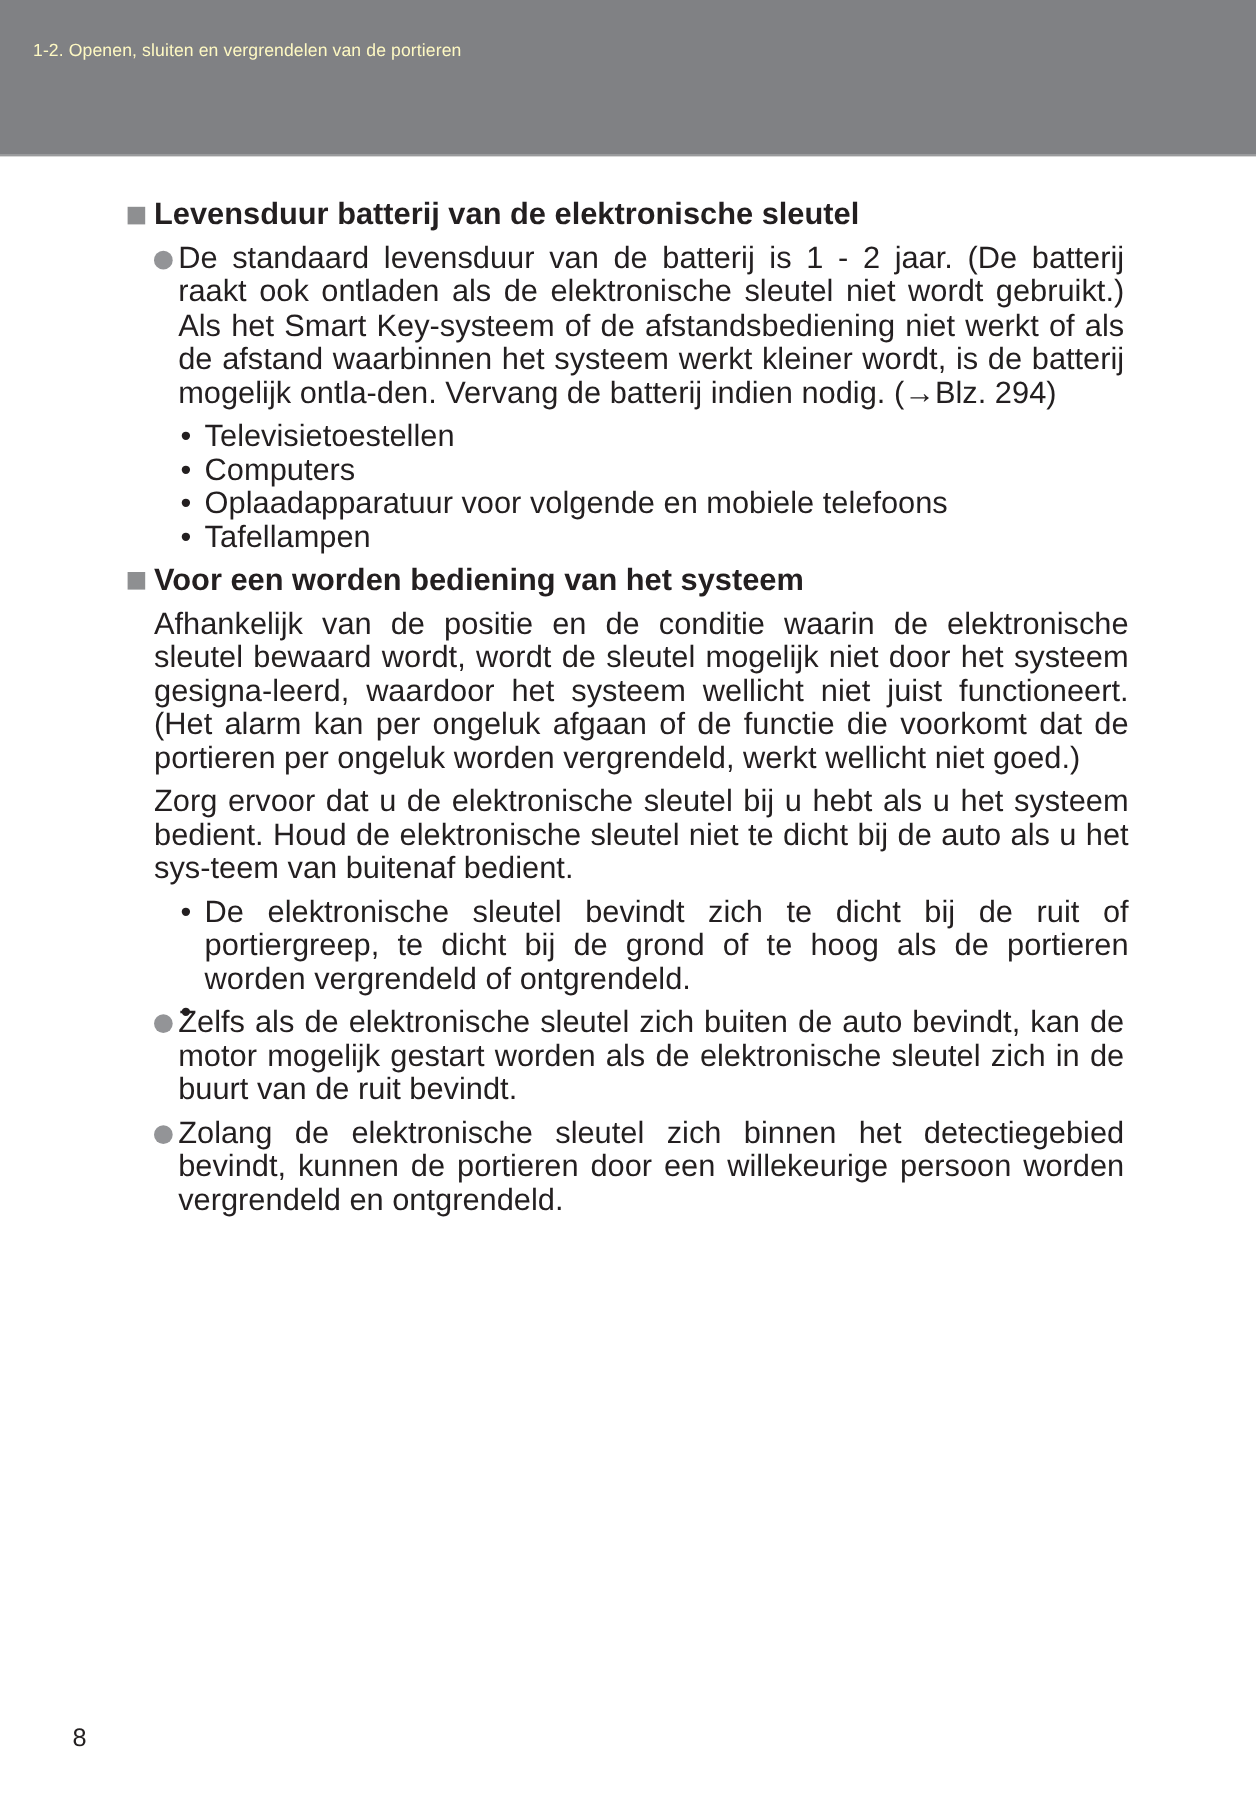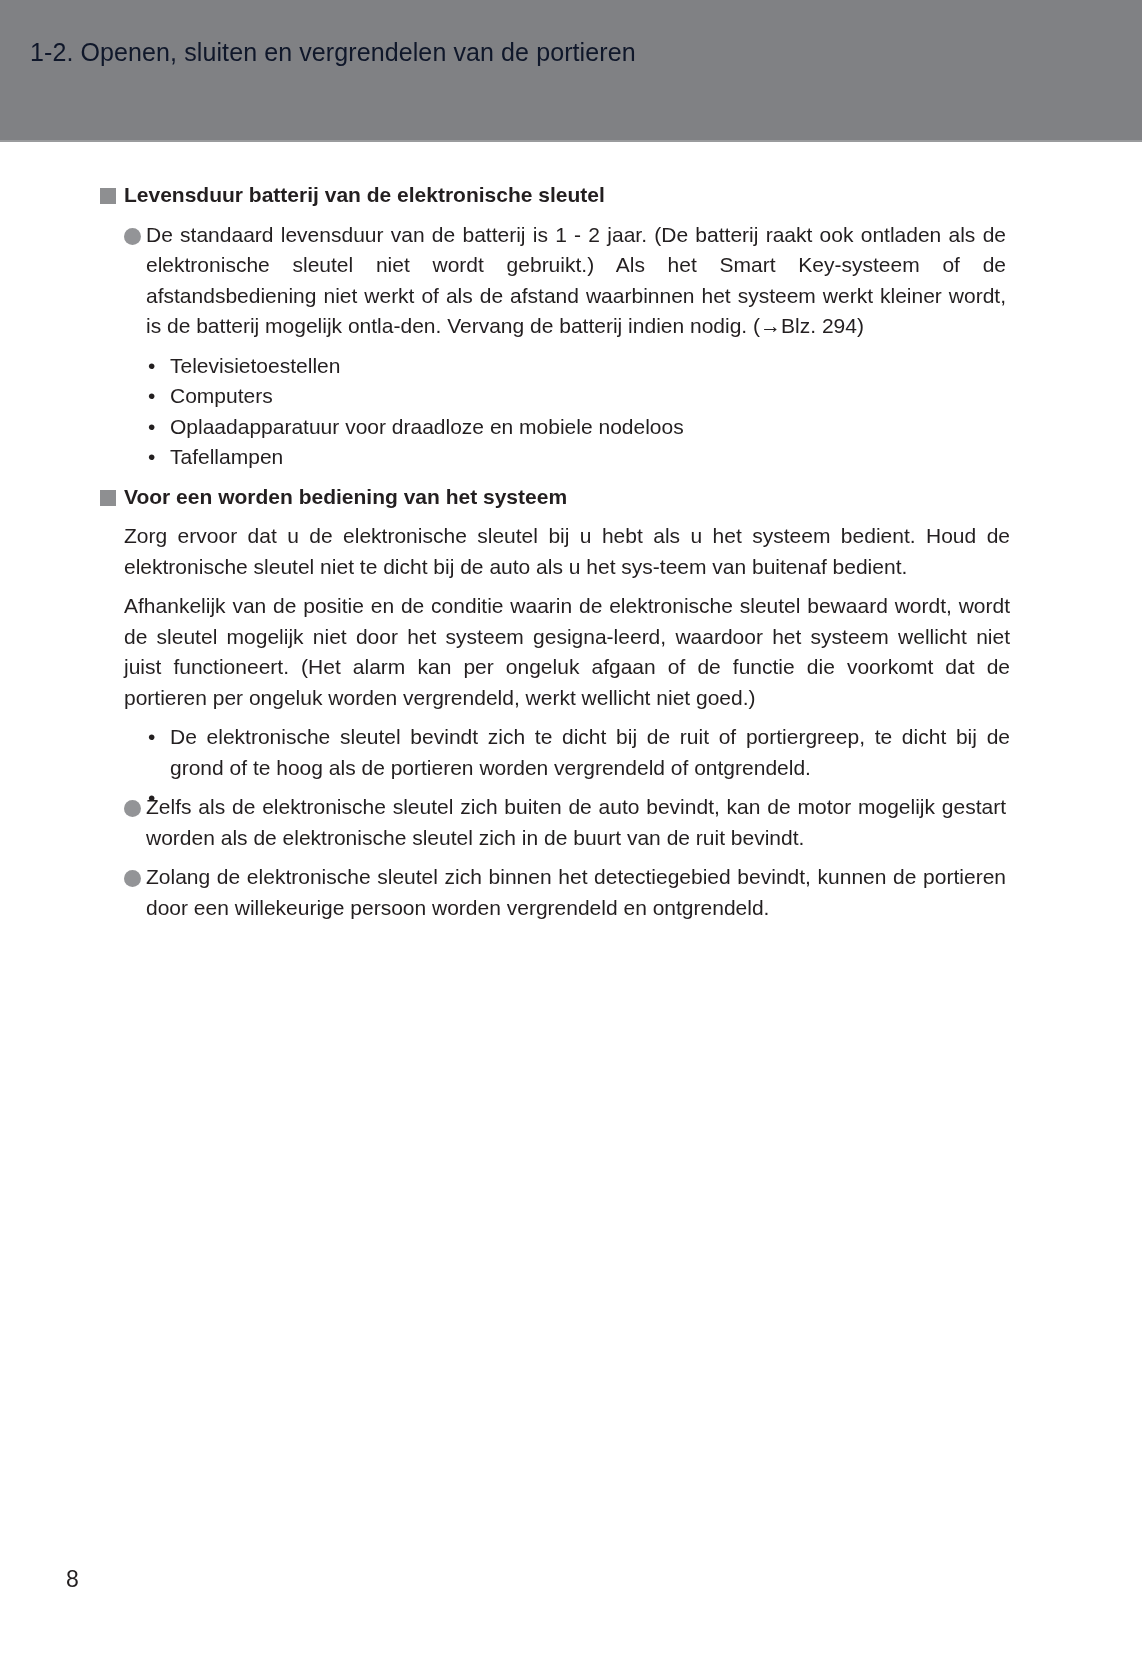--- a/index.html
+++ b/index.html
@@ -5,26 +5,26 @@
   html, body { margin: 0; padding: 0; }
   body {
     width: 1142px; height: 1654px; background: #ffffff; position: relative;
     font-family: "Liberation Sans", sans-serif; color: #231f20; overflow: hidden;
   }
   .header {
     position: absolute; left: 0; top: 0; width: 1142px; height: 140px;
     background: #808184; border-bottom: 2px solid #9a9b9d;
   }
   .header-title {
-    position: absolute; left: 30px; top: 38px; color: #0f172a;
-    font-size: 25px; letter-spacing: 0.1px;
+    position: absolute; left: 30px; top: 38px; color: #fef9c3;
+    font-size: 16px; letter-spacing: 0.1px;
   }
   .content {
-    position: absolute; left: 100px; top: 180px; width: 910px;
-    font-size: 21px; line-height: 30.5px;
+    position: absolute; left: 116px; top: 180px; width: 910px;
+    font-size: 28px; line-height: 30.5px;
   }
   .section-heading {
     font-weight: bold; position: relative; padding-left: 24px; margin: 0 0 9px 0;
   }
   .sq {
     position: absolute; left: 0; top: 8px; width: 16px; height: 16px; background: #8e8f91;
   }
   .circ-item { position: relative; padding-left: 46px; margin: 0 4px 9px 0; text-align: justify; text-align-last: left; }
   .circ {
     position: absolute; left: 24px; top: 8px; width: 17px; height: 17px; border-radius: 50%;
@@ -51,30 +51,30 @@
     <span class="sq"></span>
     <span>Levensduur batterij van de elektronische sleutel</span>
   </div>
   <div class="circ-item">
     <span class="circ"></span>
     <span>De standaard levensduur van de batterij is 1 - 2 jaar. (De batterij raakt ook ontladen als de elektronische sleutel niet wordt gebruikt.) Als het Smart Key-systeem of de afstandsbediening niet werkt of als de afstand waarbinnen het systeem werkt kleiner wordt, is de batterij mogelijk ontla-den. Vervang de batterij indien nodig. (→Blz. 294)</span>
   </div>
   <ul class="sub-list">
     <li class="sub-item"><span class="dot">•</span><span>Televisietoestellen</span></li>
     <li class="sub-item"><span class="dot">•</span><span>Computers</span></li>
-    <li class="sub-item"><span class="dot">•</span><span>Oplaadapparatuur voor draadloze en mobiele nodeloos</span></li>
+    <li class="sub-item"><span class="dot">•</span><span>Oplaadapparatuur voor volgende en mobiele telefoons</span></li>
     <li class="sub-item"><span class="dot">•</span><span>Tafellampen</span></li>
   </ul>
 
   <div class="section-heading">
     <span class="sq"></span>
     <span>Voor een worden bediening van het systeem</span>
   </div>
+  <div class="para">Afhankelijk van de positie en de conditie waarin de elektronische sleutel bewaard wordt, wordt de sleutel mogelijk niet door het systeem gesigna-leerd, waardoor het systeem wellicht niet juist functioneert. (Het alarm kan per ongeluk afgaan of de functie die voorkomt dat de portieren per ongeluk worden vergrendeld, werkt wellicht niet goed.)</div>
   <div class="para">Zorg ervoor dat u de elektronische sleutel bij u hebt als u het systeem bedient. Houd de elektronische sleutel niet te dicht bij de auto als u het sys-teem van buitenaf bedient.</div>
-  <div class="para">Afhankelijk van de positie en de conditie waarin de elektronische sleutel bewaard wordt, wordt de sleutel mogelijk niet door het systeem gesigna-leerd, waardoor het systeem wellicht niet juist functioneert. (Het alarm kan per ongeluk afgaan of de functie die voorkomt dat de portieren per ongeluk worden vergrendeld, werkt wellicht niet goed.)</div>
 
   <ul class="sub-list">
     <li class="sub-item"><span class="dot">•</span><span>De elektronische sleutel bevindt zich te dicht bij de ruit of portiergreep, te dicht bij de grond of te hoog als de portieren worden vergrendeld of ontgrendeld.</span></li>
     <li class="sub-item"><span class="dot">•</span></li>
   </ul>
   <div class="circ-item">
     <span class="circ"></span>
     <span>Zelfs als de elektronische sleutel zich buiten de auto bevindt, kan de motor mogelijk gestart worden als de elektronische sleutel zich in de buurt van de ruit bevindt.</span>
   </div>
   <div class="circ-item">

